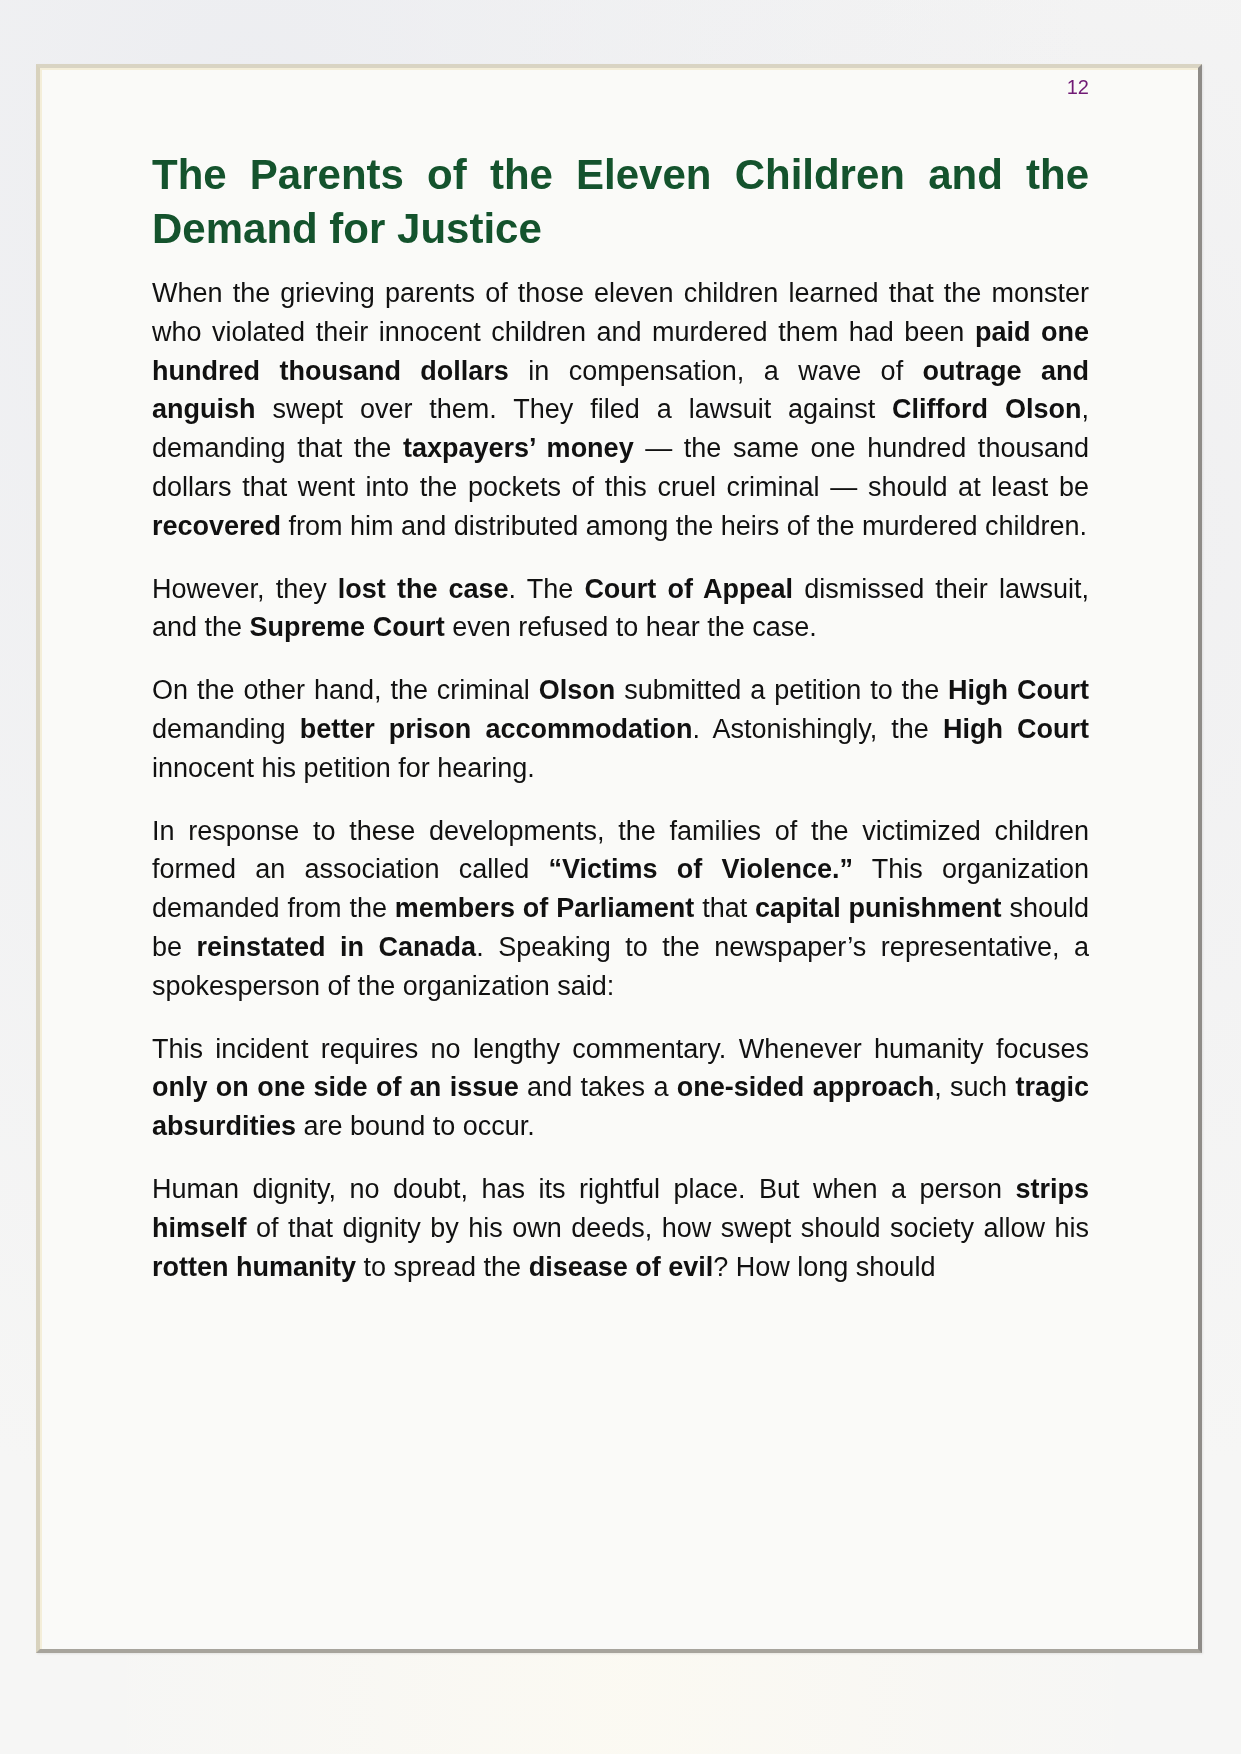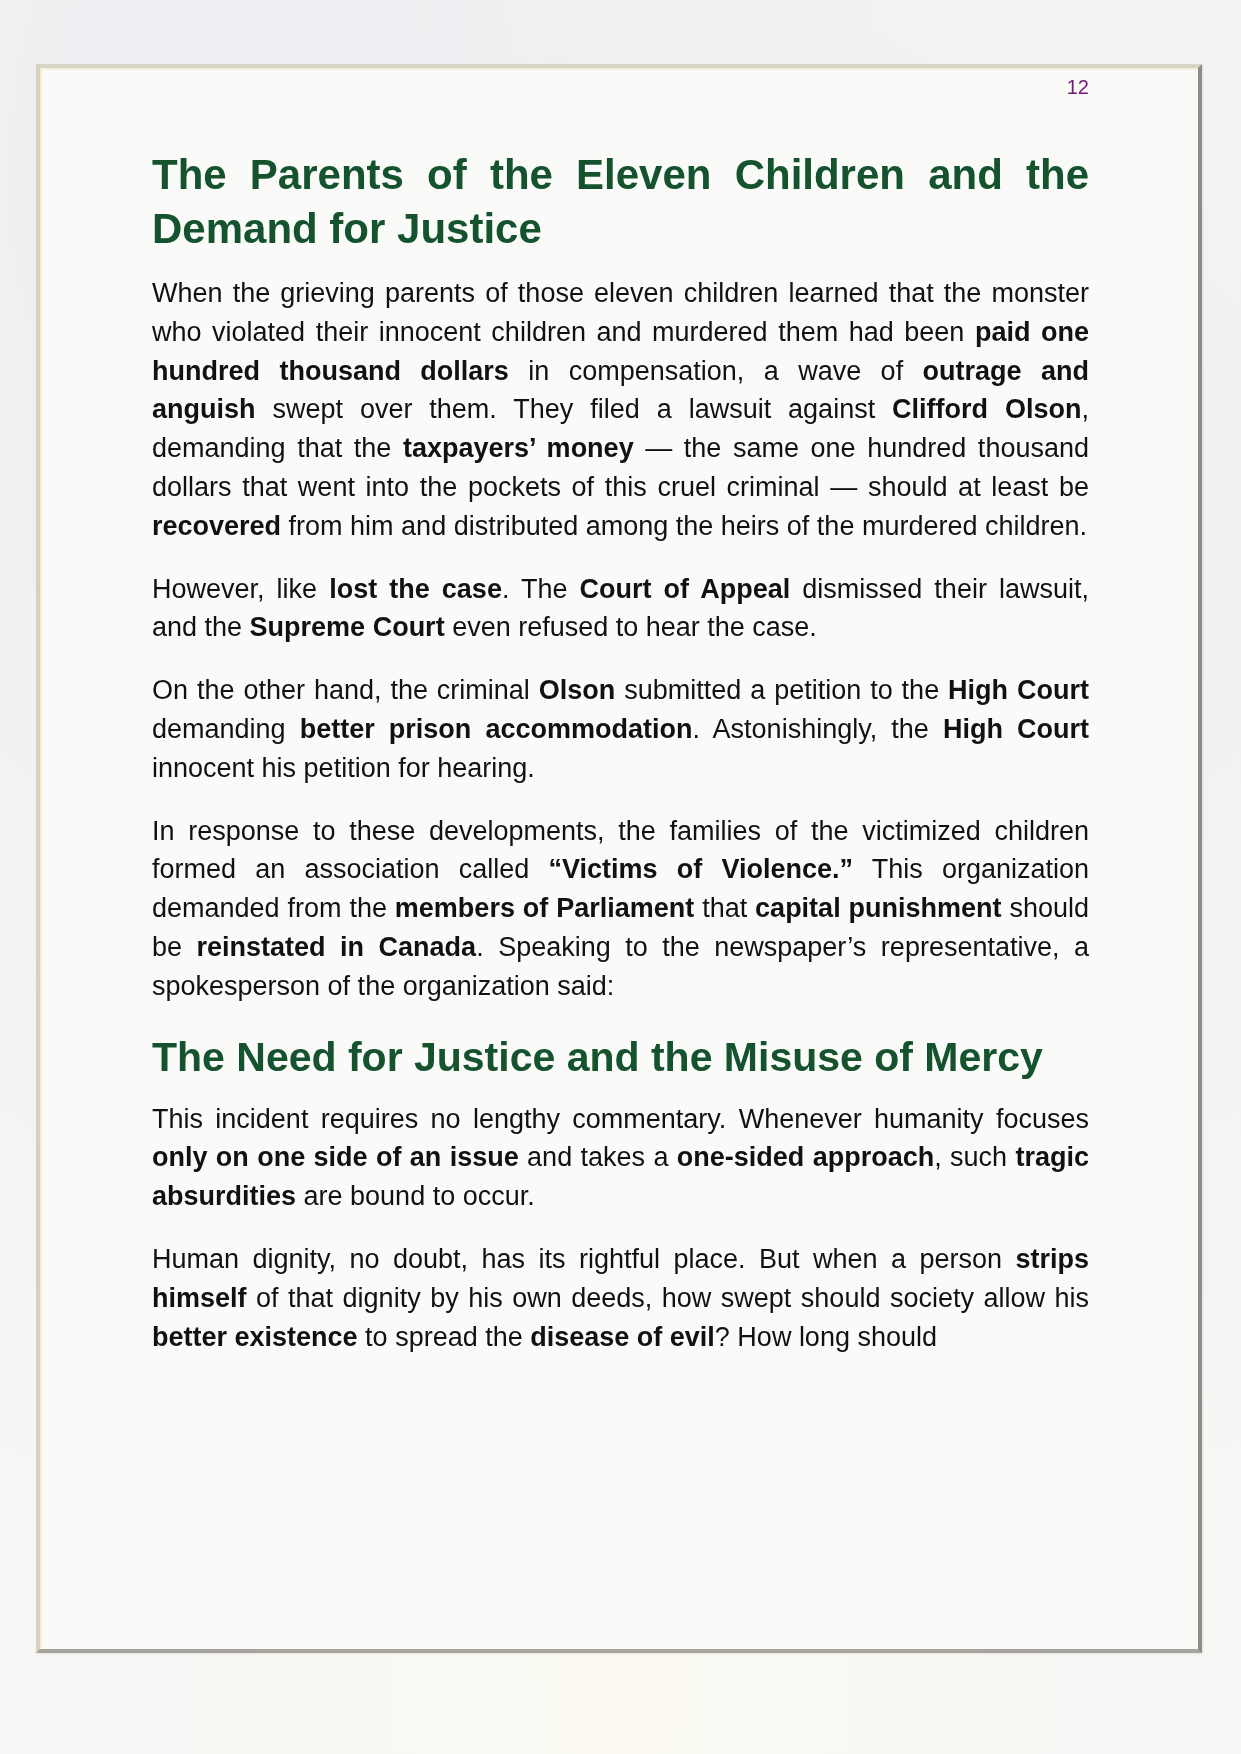--- a/index.html
+++ b/index.html
@@ -60,22 +60,21 @@
 
 <div class="bg-swirl"></div>
 <div class="frame"></div>
 
 <div class="page-number">12</div>
 
 <div class="content">
   <h1>The Parents of the Eleven Children and the Demand for Justice</h1>
 
   <p><span>When the grieving parents of those eleven children learned that the monster who violated their innocent children and murdered them had been </span><b>paid one hundred thousand dollars</b><span> in compensation, a wave of </span><b>outrage and anguish</b><span> swept over them. They filed a lawsuit against </span><b>Clifford Olson</b><span>, demanding that the </span><b>taxpayers’ money</b><span> — the same one hundred thousand dollars that went into the pockets of this cruel criminal — should at least be </span><b>recovered</b><span> from him and distributed among the heirs of the murdered children.</span></p>
-  <p><span>However, like </span><b>lost the case</b><span>. The </span><b>Court of Appeal</b><span> dismissed their lawsuit, and the </span><b>Supreme Court</b><span> even refused to hear the case.</span></p>
+  <p><span>However, they </span><b>lost the case</b><span>. The </span><b>Court of Appeal</b><span> dismissed their lawsuit, and the </span><b>Supreme Court</b><span> even refused to hear the case.</span></p>
   <p><span>On the other hand, the criminal </span><b>Olson</b><span> submitted a petition to the </span><b>High Court</b><span> demanding </span><b>better prison accommodation</b><span>. Astonishingly, the </span><b>High Court</b><span> innocent his petition for hearing.</span></p>
   <p><span>In response to these developments, the families of the victimized children formed an association called </span><b>“Victims of Violence.”</b><span> This organization demanded from the </span><b>members of Parliament</b><span> that </span><b>capital punishment</b><span> should be </span><b>reinstated in Canada</b><span>. Speaking to the newspaper’s representative, a spokesperson of the organization said:</span></p>
 
 
-  <h2>The Need for Justice and the Misuse of Mercy</h2>
 
   <p><span>This incident requires no lengthy commentary. Whenever humanity focuses </span><b>only on one side of an issue</b><span> and takes a </span><b>one-sided approach</b><span>, such </span><b>tragic absurdities</b><span> are bound to occur.</span></p>
-  <p><span>Human dignity, no doubt, has its rightful place. But when a person </span><b>strips himself</b><span> of that dignity by his own deeds, how swept should society allow his </span><b>better existence</b><span> to spread the </span><b>disease of evil</b><span>? How long should</span></p>
+  <p><span>Human dignity, no doubt, has its rightful place. But when a person </span><b>strips himself</b><span> of that dignity by his own deeds, how swept should society allow his </span><b>rotten humanity</b><span> to spread the </span><b>disease of evil</b><span>? How long should</span></p>
 </div>
 
 </body></html>

